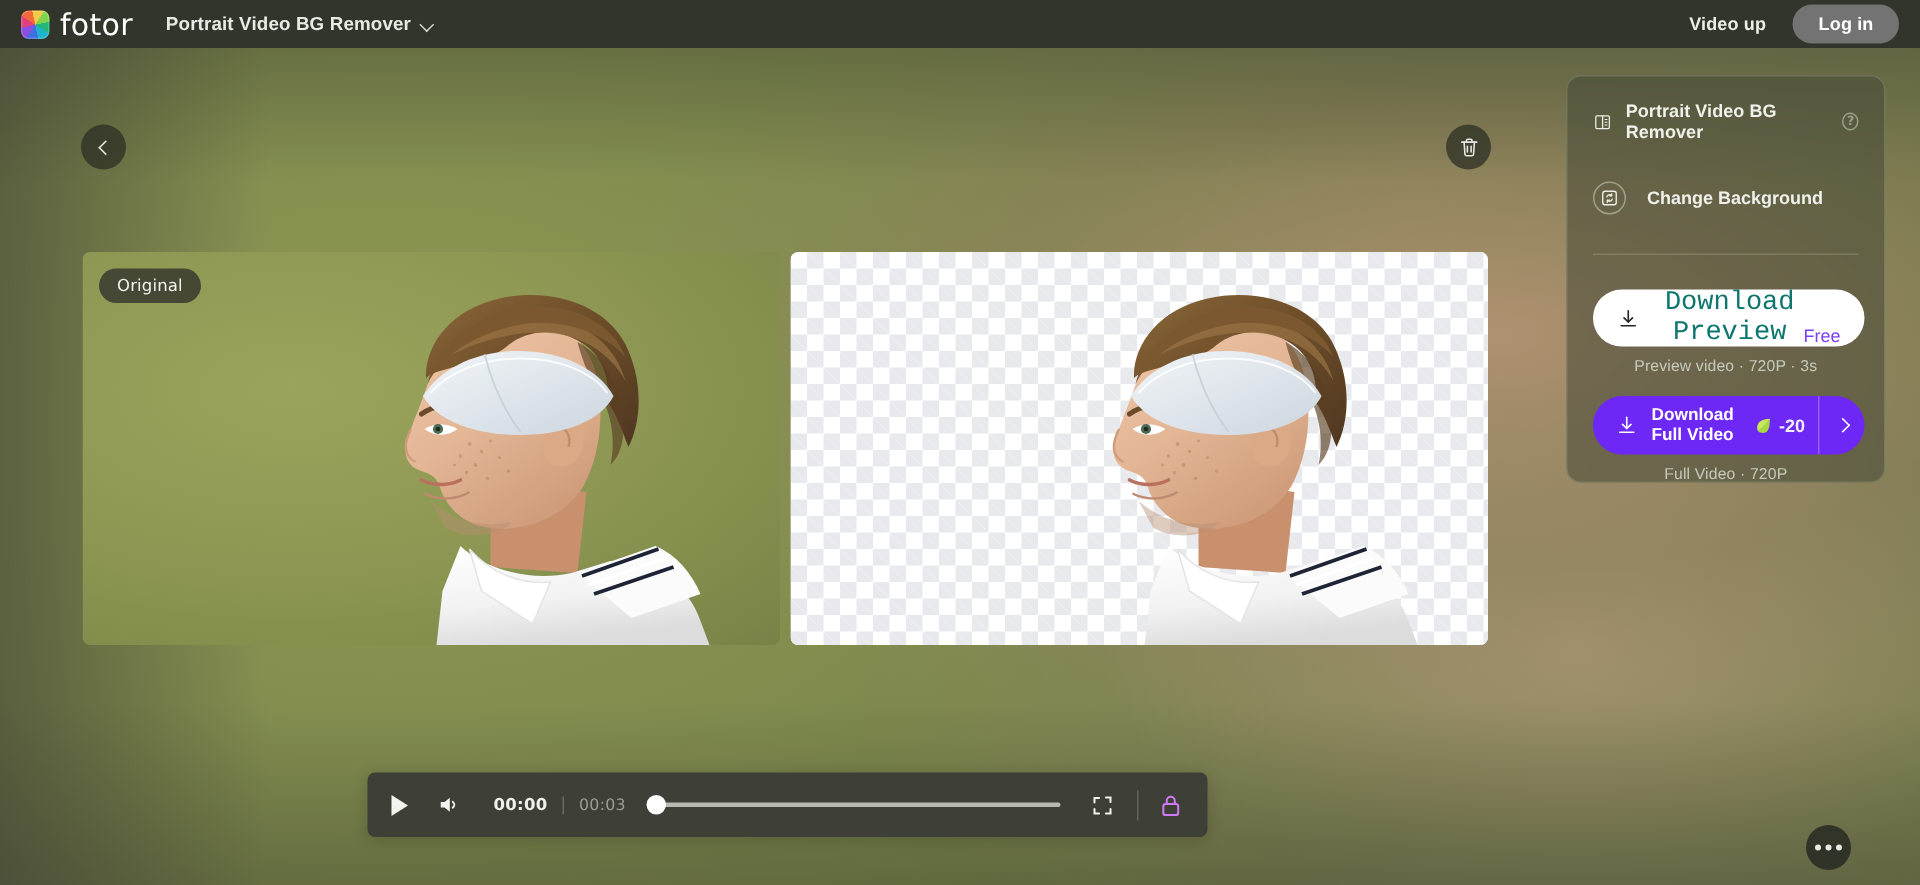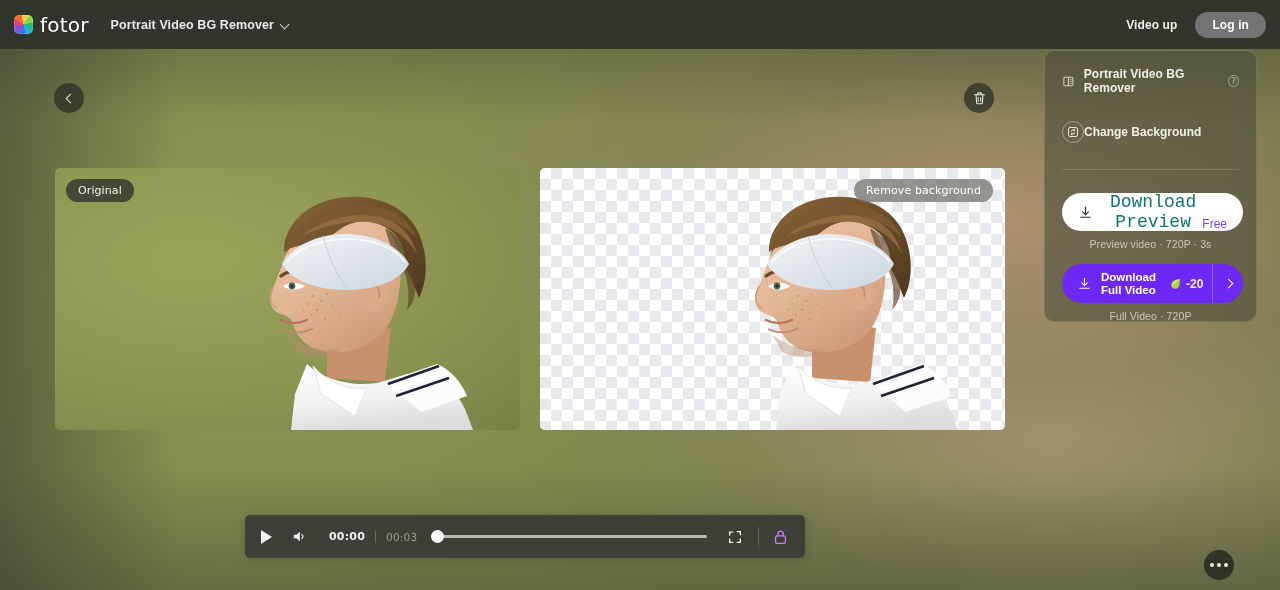--- a/index.html
+++ b/index.html
@@ -9,21 +9,21 @@
     font-family: "Liberation Sans", sans-serif;
     background: #0b0b0b;
   }
 
   
   .app { position: relative; width: 1280px; height: 590px; overflow: hidden; }
 
   
   .header {
     position: absolute; top: 0; left: 0;
-    width: 1280px; height: 49px;
+    width: 1280px; height: 32px;
     background: #32352c;
     display: flex; align-items: center;
     padding: 0 14px;
     z-index: 40;
   }
   .brand { display: flex; align-items: center; gap: 7px; }
   .logo-mark {
     width: 19px; height: 19px; border-radius: 5px;
     position: relative; overflow: hidden;
     background: conic-gradient(
@@ -106,21 +106,21 @@
   .trash-btn { left: 964px; top: 51px; }
   .chev-l { width: 10px; height: 10px; position: relative; }
   .chev-l::before{
     content:""; position:absolute; left:3px; top:2px;
     width:6px; height:6px;
     border-left:1.7px solid #e6e7e1; border-bottom:1.7px solid #e6e7e1;
     transform: rotate(45deg);
   }
 
   
-  .panes { position: absolute; left: 55px; top: 136px; display: flex; gap: 20px; z-index: 10; }
+  .panes { position: absolute; left: 55px; top: 136px; display: flex; gap: 7px; z-index: 10; }
 
   .pane {
     position: relative;
     width: 465px; height: 262px;
     border-radius: 5px; overflow: hidden;
   }
   .pane-right { width: 465px; }
 
   
   .photo-bg {
@@ -170,21 +170,21 @@
   .sb-title-row { display: flex; align-items: center; gap: 9px; }
   .sb-title { color: #f0f1ea; font-size: 12px; font-weight: 700; letter-spacing: .05px; }
   .help-dot {
     width: 12px; height: 12px; border-radius: 50%;
     border: 1.2px solid #9ca08c; color: #9ca08c;
     font-size: 8.5px; line-height: 10px; text-align: center;
     font-weight: 700; margin-left: 3px; cursor: pointer;
     font-family: "DejaVu Sans", sans-serif;
   }
   .sb-action {
-    display: flex; align-items: center; 
+    display: flex; align-items: center; gap: 14px;
     margin-top: 26px; cursor: pointer;
   }
   .sb-action-icon {
     width: 22px; height: 22px; border-radius: 50%;
     border: 1px solid rgba(205,210,185,0.55);
     display:flex; align-items:center; justify-content:center;
     flex: none;
   }
   .sb-action-label { color: #eff0e9; font-size: 12px; font-weight: 700; }
 
@@ -455,21 +455,20 @@
             <path d="M330 60 C348 70 358 88 360 112 C362 126 358 136 352 142
                      C356 124 352 104 342 90 C336 80 332 68 330 60 Z" fill="#5a3f23" opacity="0.65"></path>
             <path d="M227 96 C238 78 262 66 290 66 C320 66 344 78 354 96
                      C346 112 322 122 292 122 C260 122 236 112 227 96 Z" fill="url(#bandG)"></path>
             <path d="M232 94 C244 80 266 71 292 71 C318 71 340 80 350 94" stroke="#ffffff" stroke-width="1.4" fill="none" opacity="0.85"></path>
             <path d="M268 68 C272 84 280 104 292 120" stroke="#c2ccd6" stroke-width="1.2" fill="none" opacity="0.8"></path>
             <path d="M230 88 C236 64 258 44 288 38 C320 32 352 44 362 70
                      C348 54 320 44 294 48 C264 53 240 68 230 88 Z" fill="#7b5830"></path>
           </svg>
         </div>
-        <div class="pane-badge right-badge">Remove background</div>
       </div>
     </div>
 
     <div class="sidebar">
 
       <div class="sb-title-row">
         <svg width="15" height="15" viewBox="0 0 24 24" fill="none" stroke="#eef0e8" stroke-width="1.6">
           <rect x="3.5" y="4" width="17" height="16" rx="1.6"></rect>
           <path d="M12 4v16"></path>
           <path d="M14.5 8.5h3.6M14.5 12h3.6M14.5 15.5h3.6" stroke-width="1.3"></path>

